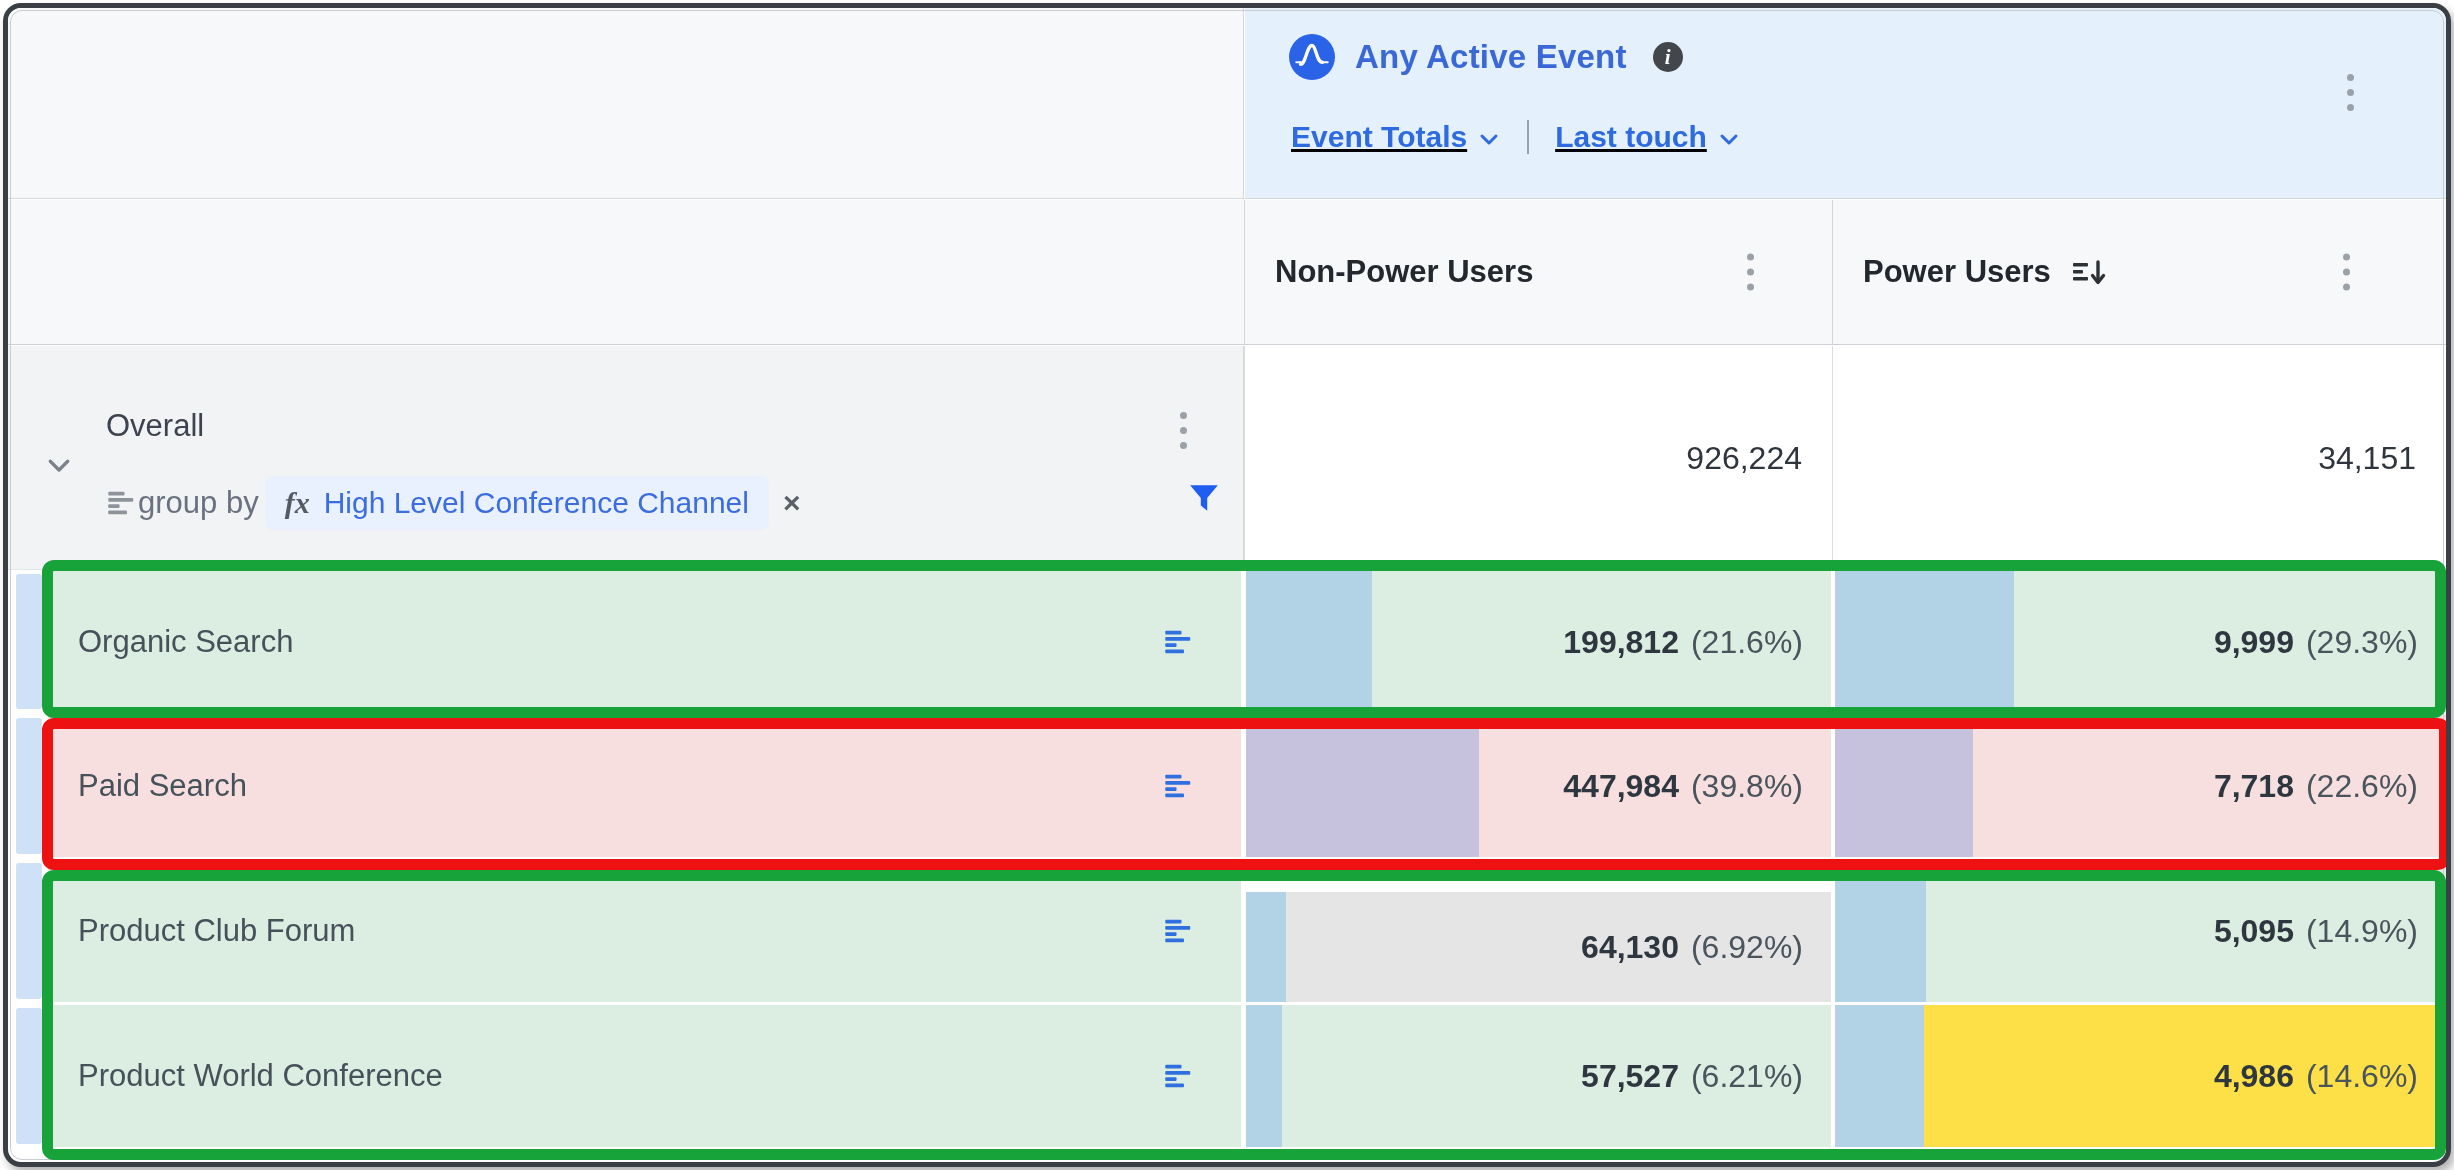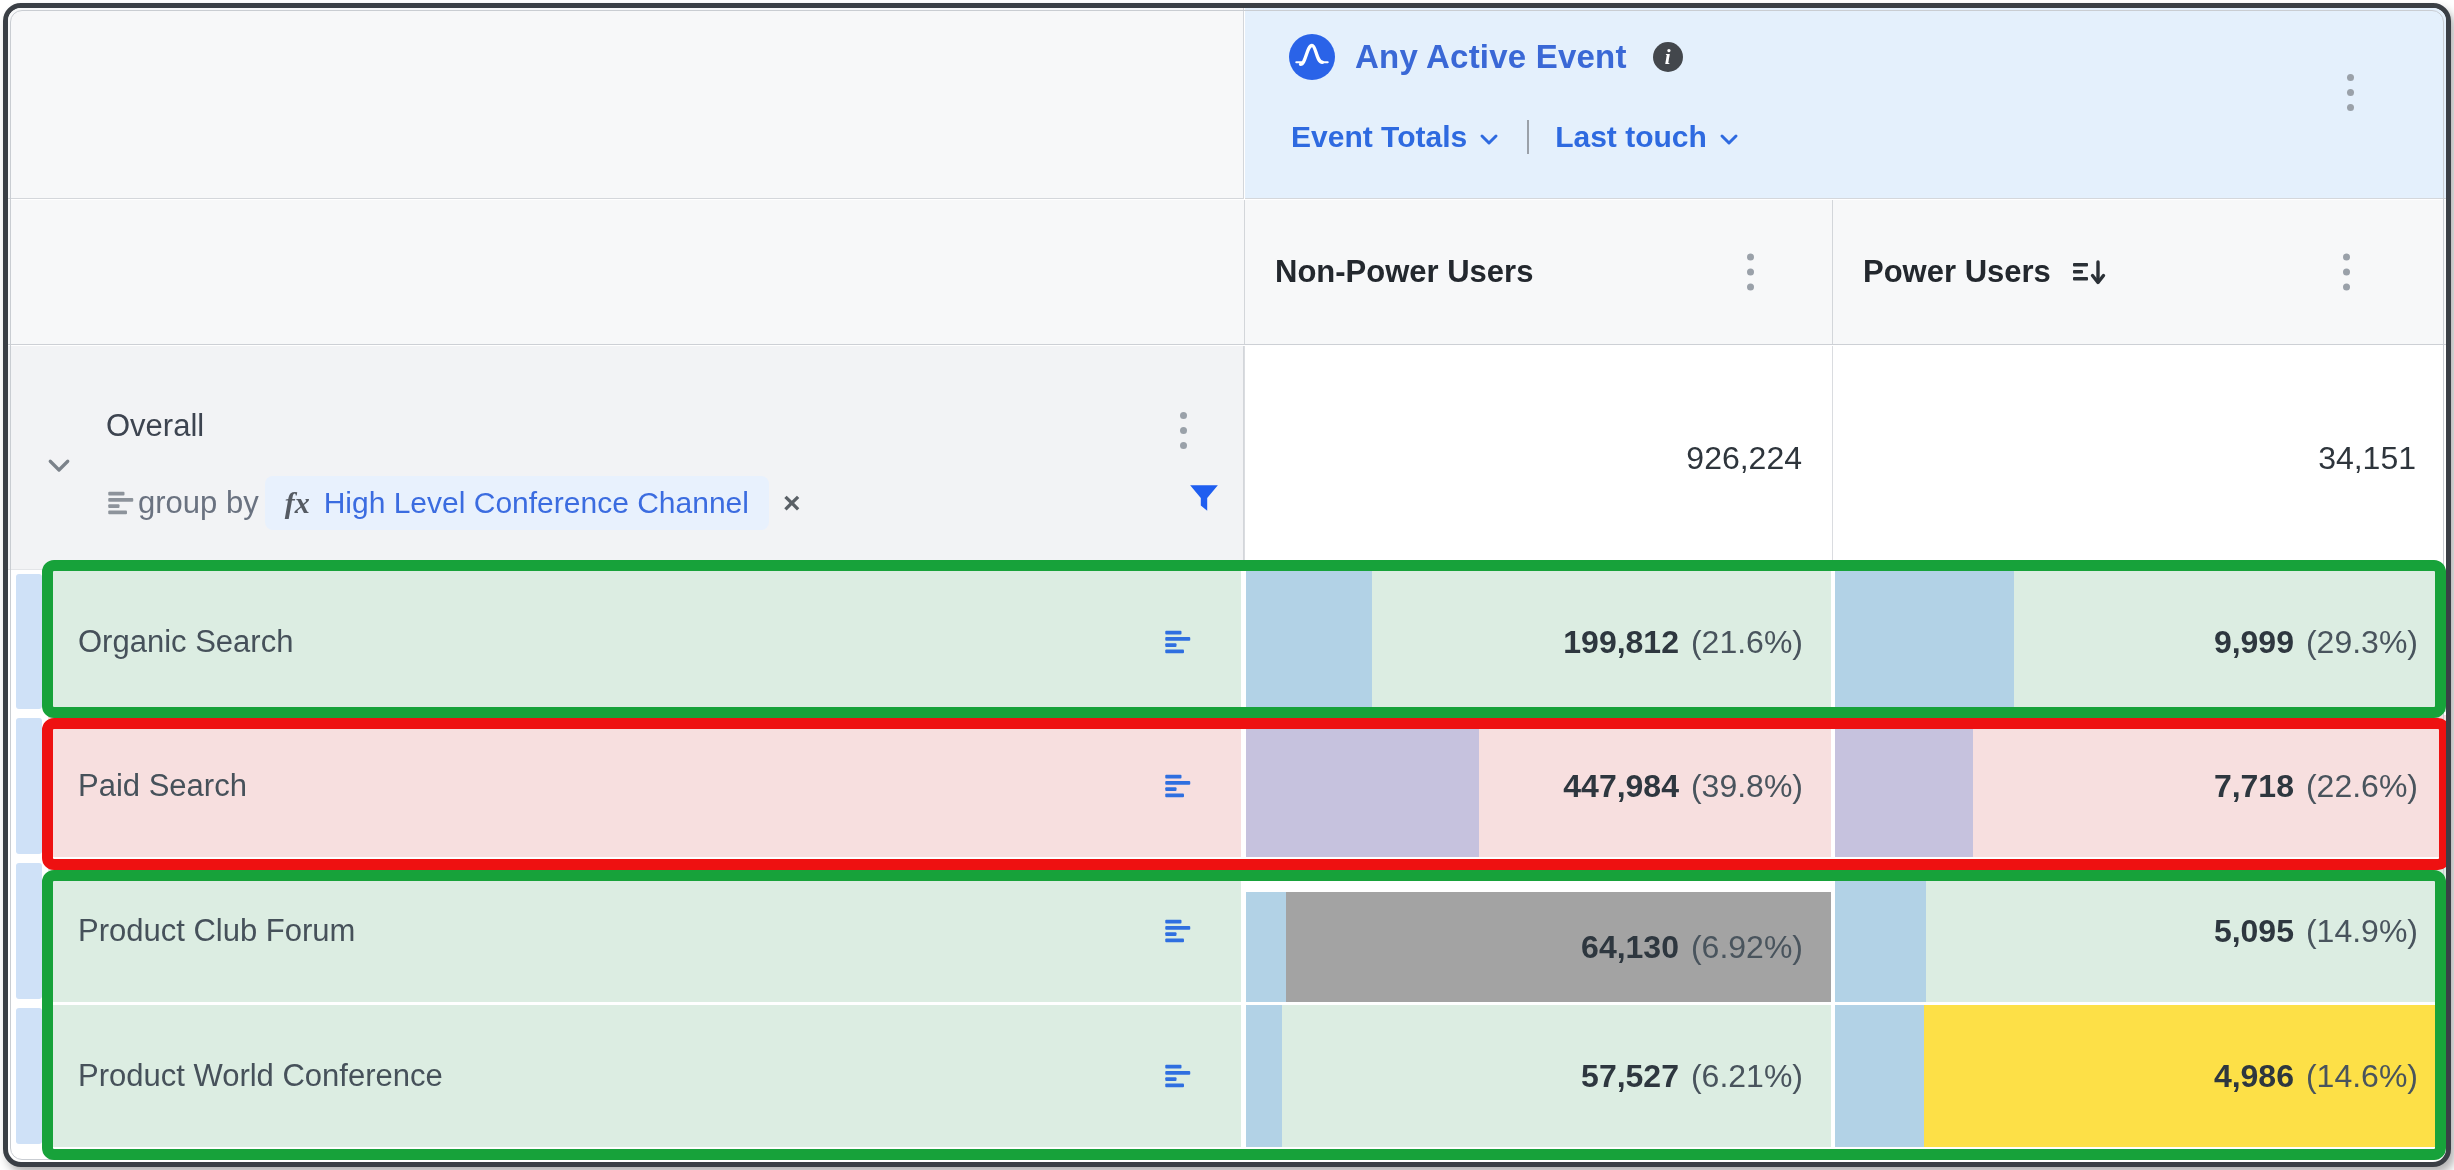--- a/index.html
+++ b/index.html
@@ -29,21 +29,21 @@
   }
   .metric-line1 { position:absolute; left:44px; top:26px; display:flex; align-items:center; gap:20px; }
   .metric-title { font-size:33px; font-weight:600; color:#3a68d6; letter-spacing:.2px; }
   .logo-circle { width:46px; height:46px; display:block; }
   .info-dot {
     width:30px; height:30px; border-radius:50%; background:#43474c; color:#fff;
     display:flex; align-items:center; justify-content:center;
     font-size:21px; font-weight:700; font-family:"Liberation Serif","DejaVu Serif",serif; font-style:italic;
     margin-left:6px;
   }
-  .metric-line2 { position:absolute; left:46px; top:112px; display:flex; align-items:flex-end; gap:12px; font-size:30px; font-weight:700; }
+  .metric-line2 { position:absolute; left:46px; top:112px; display:flex; align-items:flex-end; gap:12px; font-size:30px; font-weight:700;text-decoration:underline; }
   .dd { display:flex; align-items:center; gap:10px; color:#2e6ae0; cursor:pointer; }
   .dd svg { margin-top:3px; }
   .vbar { width:2px; height:34px; background:#9aa1a9; margin:0 14px; }
 
   .kebab { display:inline-flex; flex-direction:column; gap:8px; align-items:center; cursor:pointer; }
   .kebab i { width:7px; height:7px; border-radius:50%; background:#9aa1a9; display:block; }
   .kebab-hdr { position:absolute; right:92px; top:66px; }
 
   
   .col-hdr-row { position:absolute; left:0; top:192px; right:0; height:145px; background:#f7f8f9; border-bottom:1px solid #cdd0d5; }
@@ -262,21 +262,21 @@
         <span class="dlabel-text">Product Club Forum</span>
         <svg class="row-chart-ic" width="32" height="30" viewBox="0 0 24 24">
             <g fill="currentColor">
               <rect x="1" y="3" width="13" height="3" rx="0.8"></rect>
               <rect x="1" y="8" width="20" height="3" rx="0.8"></rect>
               <rect x="1" y="13" width="9" height="3" rx="0.8"></rect>
               <rect x="1" y="18" width="15" height="3" rx="0.8"></rect>
             </g>
           </svg>
       </div>
-      <div class="dcell c1" style="background: #a3a3a3; margin-top: 32px;">
+      <div class="dcell c1" style="background: #e5e5e5; margin-top: 32px;">
         <div class="cell-bar" style="background: rgb(178, 210, 230); width: 6.92%;"></div>
         <span class="cell-val"><span class="num">64,130</span><span class="pct">(6.92%)</span></span>
       </div>
       <div class="dcell c2" style="background: rgb(220, 237, 226);">
         <div class="cell-bar" style="background: rgb(178, 210, 230); width: 14.9%;"></div>
         <span class="cell-val"><span class="num">5,095</span><span class="pct">(14.9%)</span></span>
       </div>
     </div>
 
     <div class="drow" style="top:997px; height:142px;">

